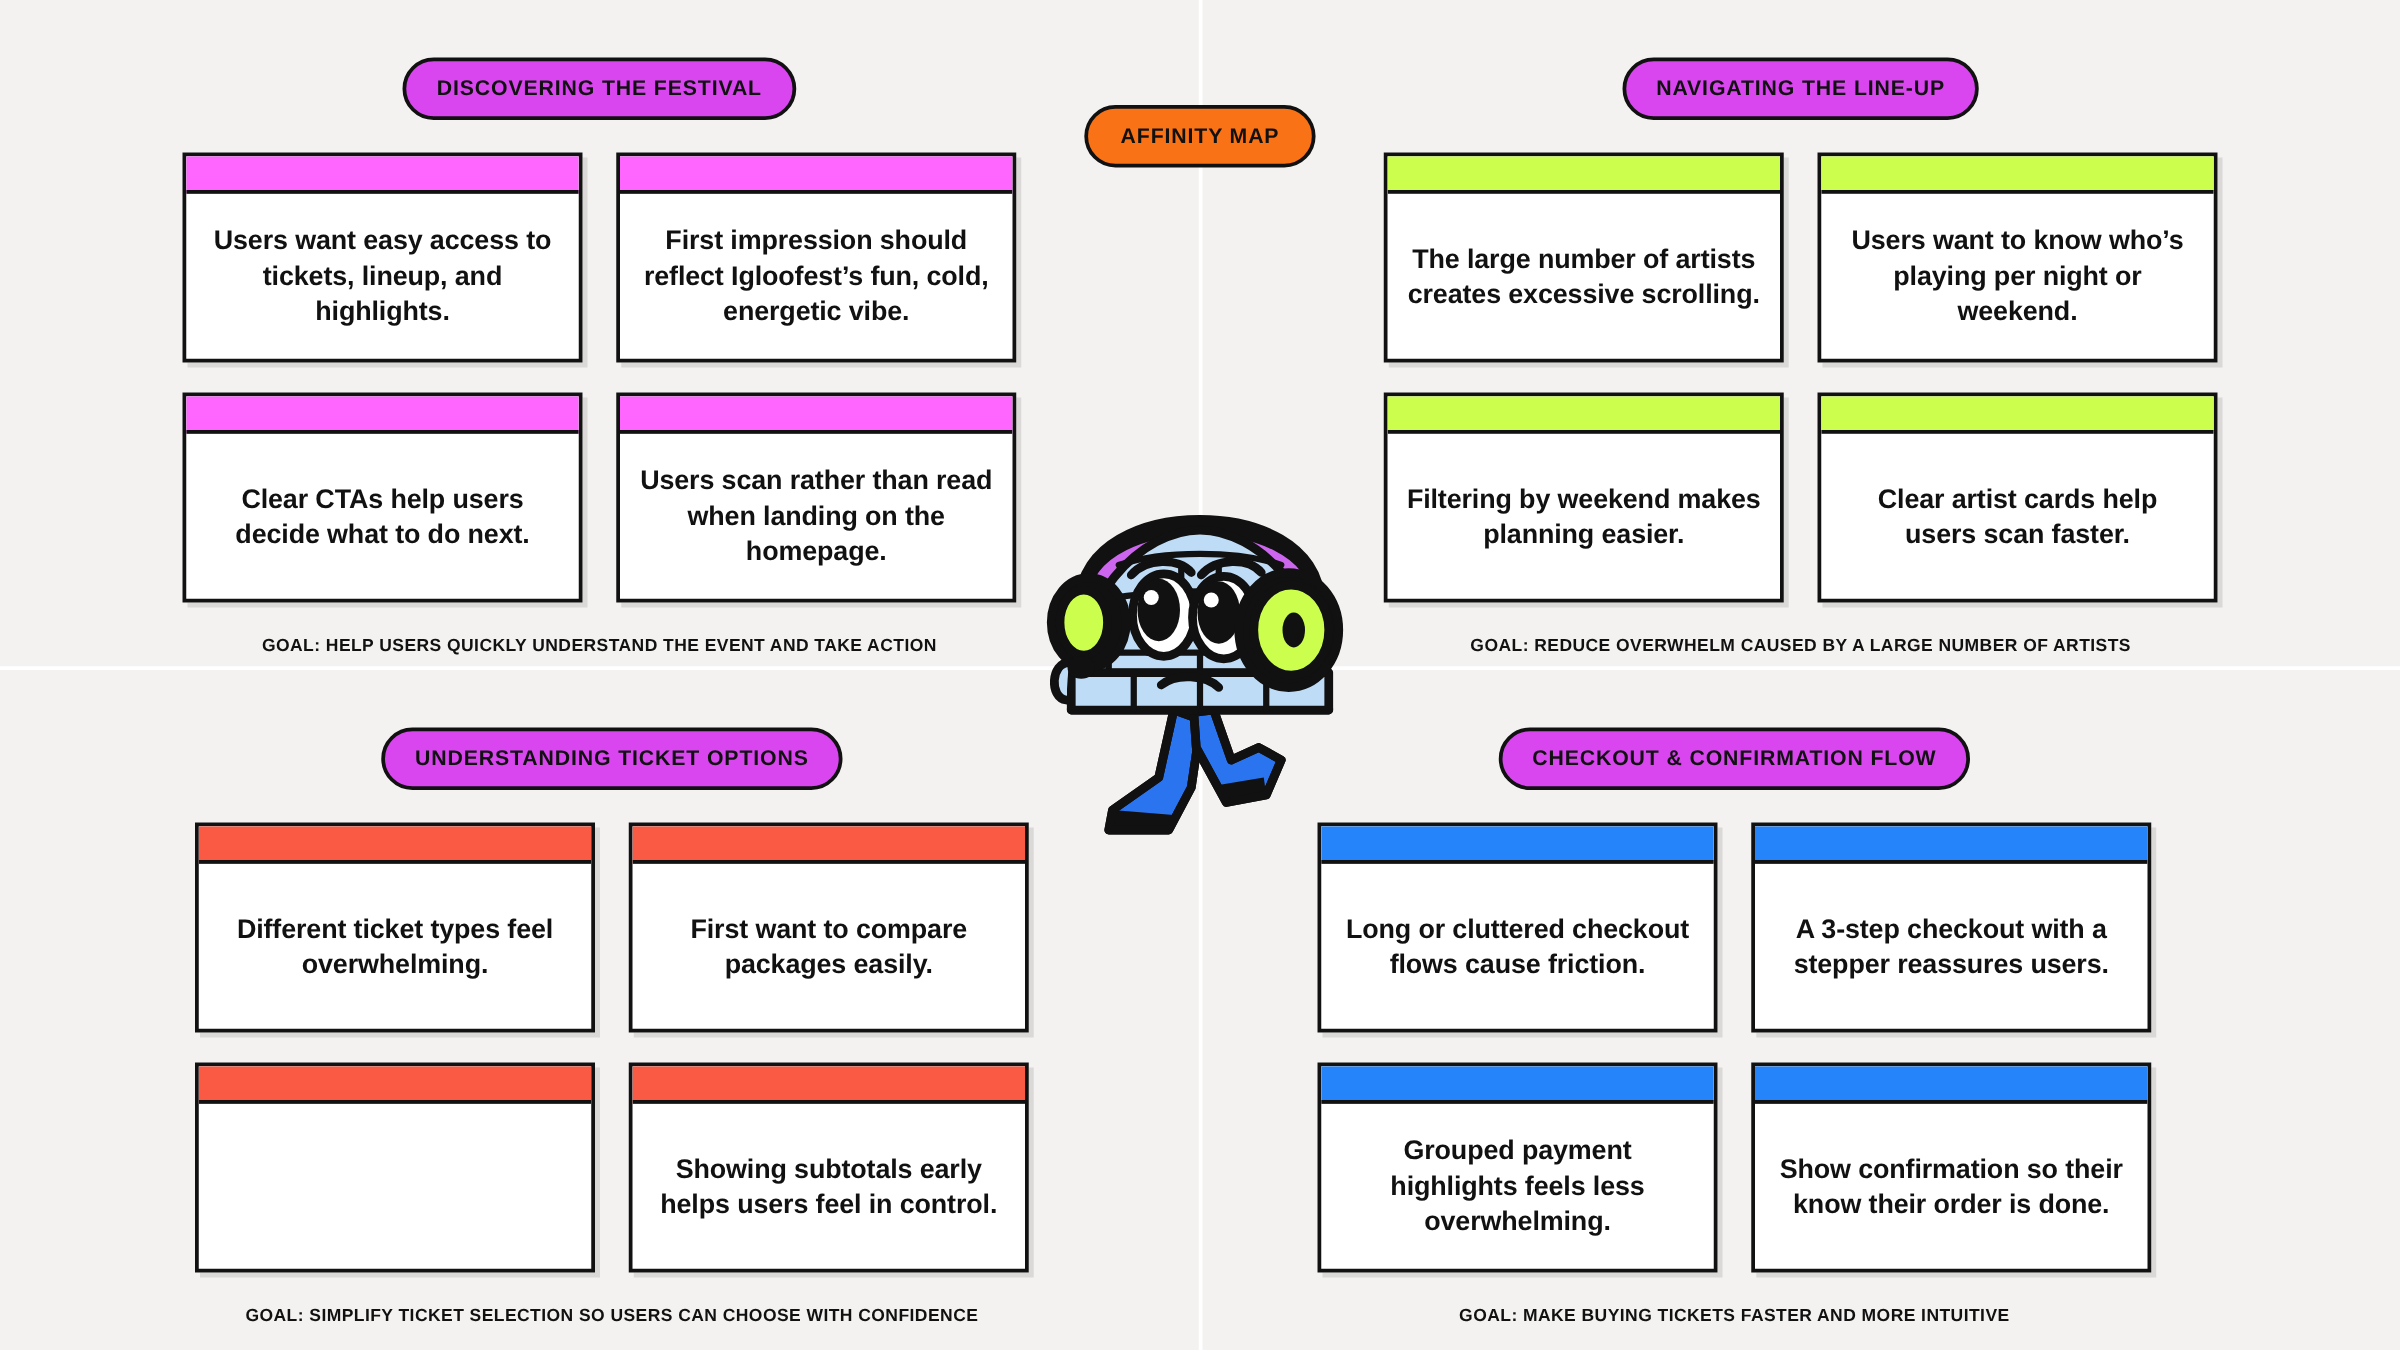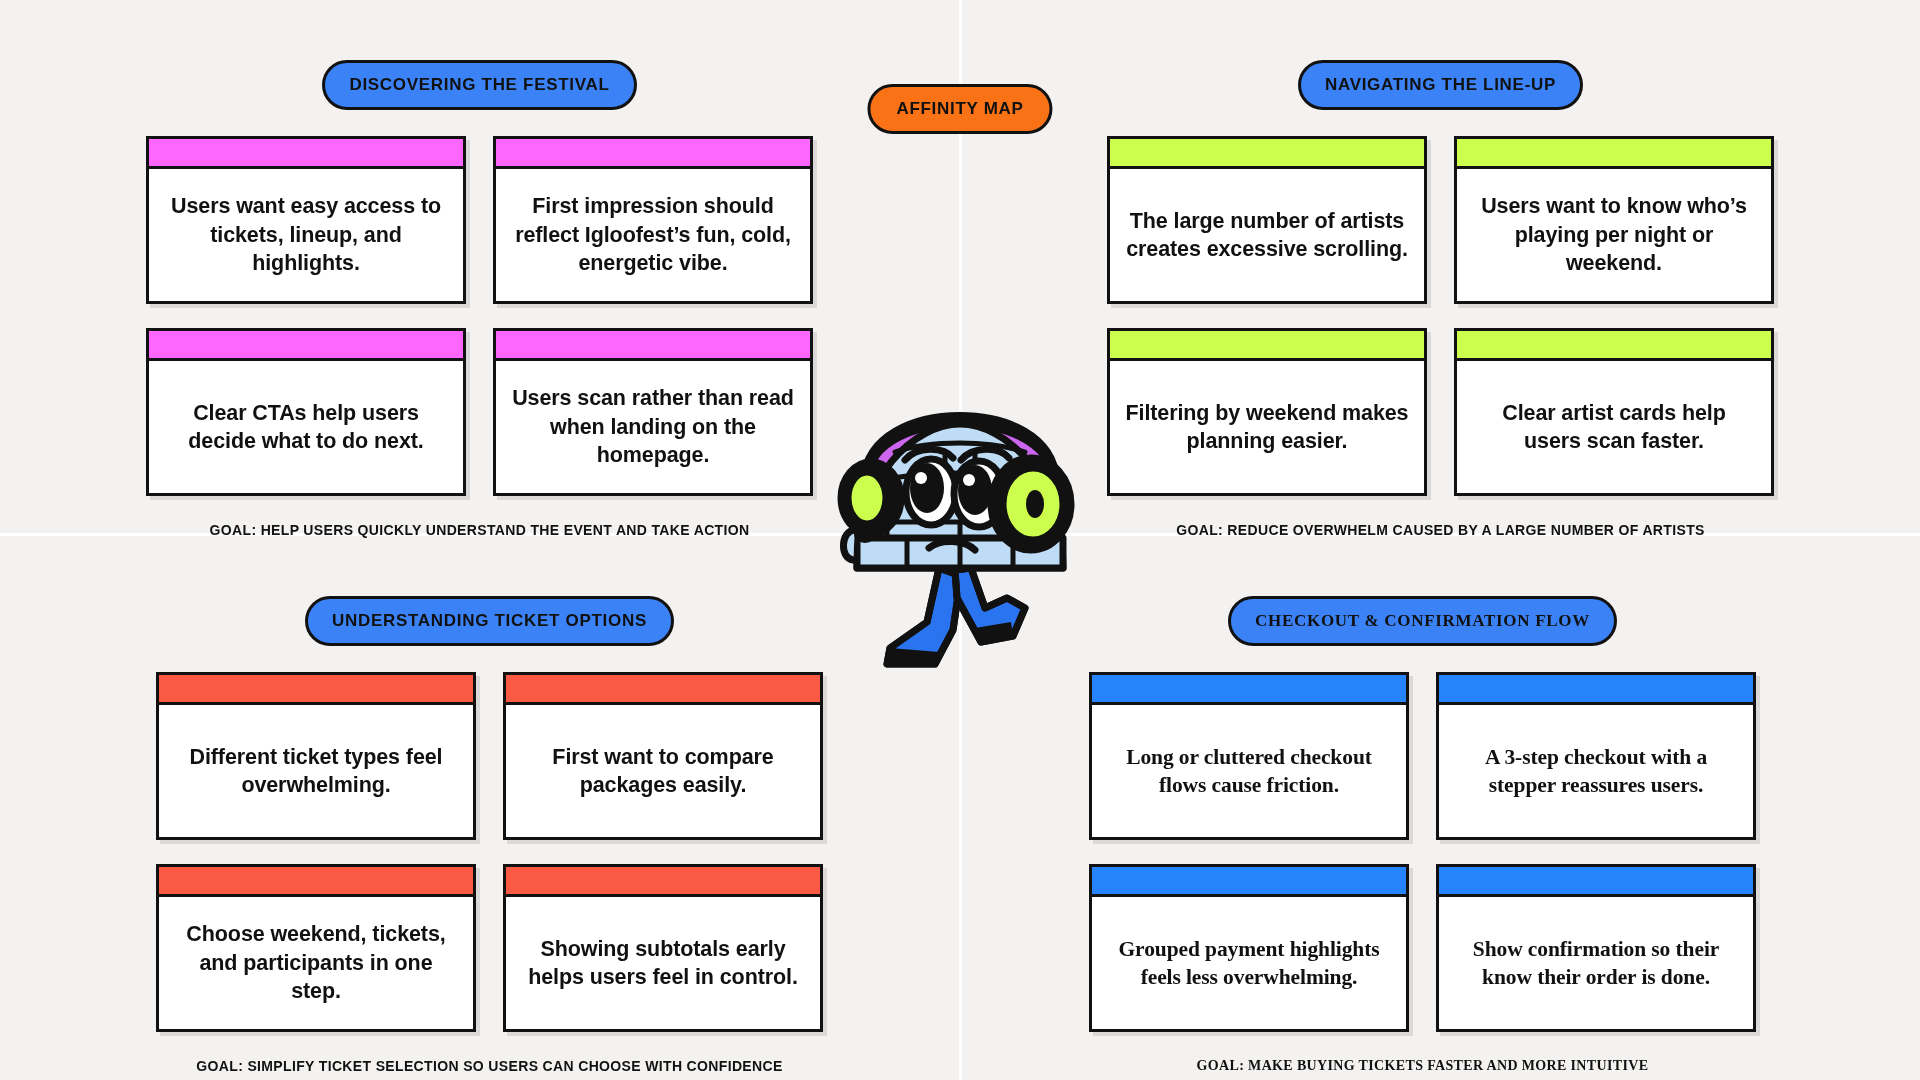--- a/index.html
+++ b/index.html
@@ -58,33 +58,33 @@
   
   .quadrant {
     position: absolute;
     width: 959px;
     height: 533px;
     z-index: 2;
   }
   .q-tl { left: 0;    top: 0; }
   .q-tr { left: 961px; top: 0; }
   .q-bl { left: 0;    top: 536px; padding-left: 20px; }
-  .q-br { left: 943px; top: 536px; font-family: Liberation Serif, serif; }
+  .q-br { left: 908px; top: 536px; }
 
   .quadrant-inner {
     position: relative;
     width: 100%;
     height: 100%;
     padding-top: 46px;
   }
 
   .cluster-title {
     display: block;
-    margin: 14px auto;
-    background: #3b82f6;
+    margin: 0 auto;
+    background: #d946ef;
     border: 3px solid #111111;
     border-radius: 28px;
     padding: 12px 24px;
     font-size: 17px;
     font-weight: bold;
     letter-spacing: 0.7px;
     text-align: center;
     white-space: nowrap;
     width: fit-content;
   }
@@ -214,21 +214,20 @@
       <div class="note-card">
         <div class="note-card-header" style="background: rgb(250, 90, 68);"></div>
         <div class="note-card-body">Different ticket types feel overwhelming.</div>
       </div>
       <div class="note-card">
         <div class="note-card-header" style="background: rgb(250, 90, 68);"></div>
         <div class="note-card-body">First want to compare packages easily.</div>
       </div>
       <div class="note-card">
         <div class="note-card-header" style="background: rgb(250, 90, 68);"></div>
-        <div class="note-card-body">Choose weekend, tickets, and participants in one step.</div>
       </div>
       <div class="note-card">
         <div class="note-card-header" style="background: rgb(250, 90, 68);"></div>
         <div class="note-card-body">Showing subtotals early helps users feel in control.</div>
       </div>
     </div>
     <div class="goal-label">GOAL: SIMPLIFY TICKET SELECTION SO USERS CAN CHOOSE WITH CONFIDENCE</div>
   </div>
 </div>
 

